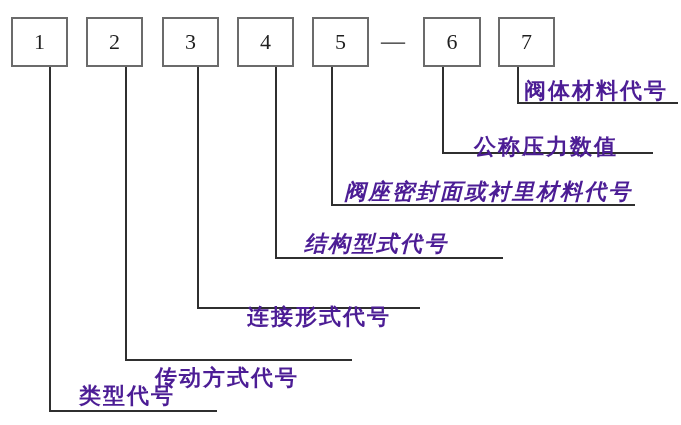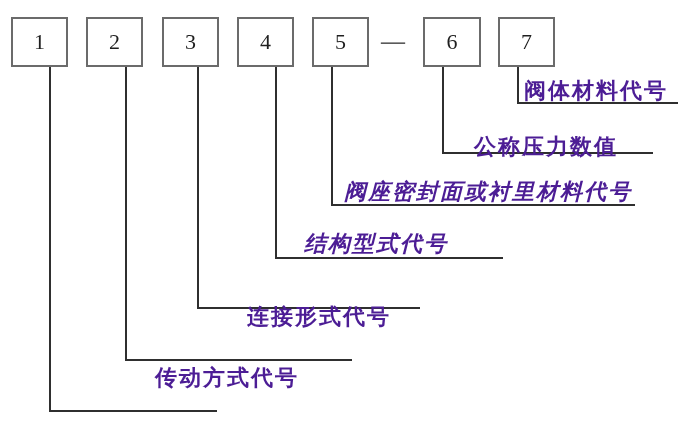--- a/index.html
+++ b/index.html
@@ -102,20 +102,21 @@
   <span class="dash">—</span>
 
   <div class="conn c1"></div>
   <div class="conn c2"></div>
   <div class="conn c3"></div>
   <div class="conn c4"></div>
   <div class="conn c5"></div>
   <div class="conn c6"></div>
   <div class="conn c7"></div>
 
+  <div class="label l1">类型代号</div>
   <div class="label l2">传动方式代号</div>
   <div class="label l3">连接形式代号</div>
   <div class="label l4">结构型式代号</div>
   <div class="label l5">阀座密封面或衬里材料代号</div>
   <div class="label l6">公称压力数值</div>
   <div class="label l7">阀体材料代号</div>
 
 </div>
 
 </body></html>

